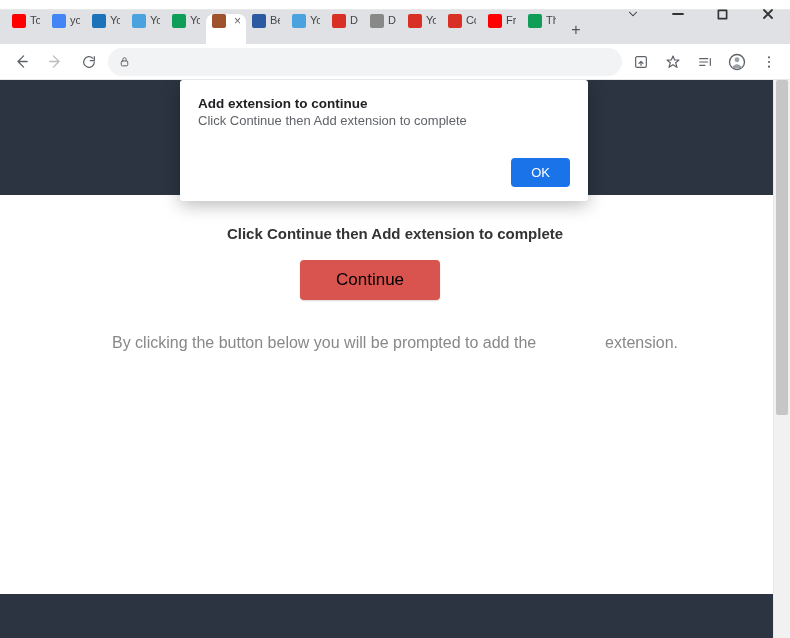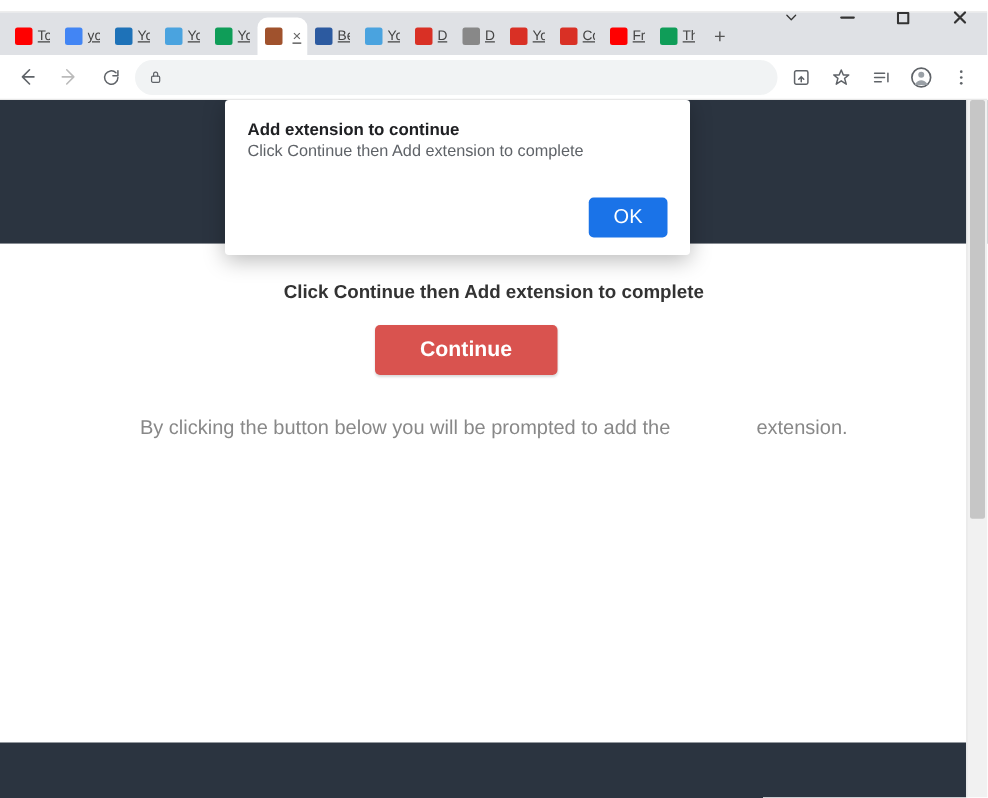--- a/index.html
+++ b/index.html
@@ -28,26 +28,25 @@
     font-size: 12px; color: #333; cursor: default;
   }
   .win-ctrl.restore-hint { width: 45px; }
 
   
   .tab-strip {
     height: 34px; background: #dfe1e5; display: flex; align-items: flex-end;
     padding-left: 6px; position: relative; z-index: 3;
   }
   .tab {
-    height: 30px; background: #dfe1e5; display: flex; align-items: center;
+    height: 30px; background: #dfe1e5; display: flex; align-items: flex-start;
     padding: 0 6px 0 6px; font-size: 11px; color: #444;
     border-top-left-radius: 8px; border-top-right-radius: 8px;
     max-width: 40px; min-width: 36px; position: relative; gap: 4px;
     cursor: default;
-    text-decoration: underline;
   }
   .tab.active { background: #fff; }
   .tab .fav { width: 14px; height: 14px; border-radius: 2px; flex: none; }
   .tab .label { white-space: nowrap; overflow: hidden; text-overflow: clip; font-size: 11px; max-width: 14px;}
   .tab .close { font-size: 12px; color: #666; margin-left: auto; }
   .newtab {
     width: 28px; height: 28px; display:flex; align-items:center; justify-content:center;
     color: #555; font-size: 16px; cursor: default;
   }
 
@@ -83,54 +82,53 @@
   .headline {
     font-size: 31px; font-weight: 400; color: #222; letter-spacing: 0.3px;
     margin-bottom: 70px;
   }
   .subline {
     font-size: 15px; color: #333; font-weight: 600; text-align: center;
     margin-left: -50px;
   }
   .continue-btn {
     display: block; margin: 18px auto 0 auto; margin-left: calc(50% - 120px);
-    background: #d9534f; color: #ffffff; border: none; border-radius: 4px;
+    background: #d9534f; color: #000000; border: none; border-radius: 4px;
     font-size: 17px; padding: 10px 36px; cursor: default;
     box-shadow: 0 1px 2px rgba(0,0,0,0.15);
-    font-weight: bold;
   }
   .fineprint {
     text-align: center; font-size: 16px; color: #888; margin-top: 34px;
     margin-left: -50px;
   }
   .fineprint .gap { display:inline-block; width: 60px; }
   .dark-band-bottom {
     position:absolute; bottom:0; left:0; right:17px; height: 44px; background: #2b3440;
   }
   .scrollbar {
     position:absolute; right:0; top:0; bottom:0; width:17px; background:#f1f1f1;
     border-left: 1px solid #e8e8e8;
   }
   .scroll-thumb {
     position:absolute; left:2px; right:2px; top:0; height: 60%;
     background:#c6c6c6; border-radius: 2px;
   }
 
   
   .dialog {
-    position: absolute; top: 0px; left: 180px; width: 372px;
+    position: absolute; top: 0px; left: 180px; width: 408px;
     background: #fff; box-shadow: 0 4px 18px rgba(0,0,0,0.28);
     border-radius: 3px; z-index: 10; padding: 16px 18px 14px 18px;
   }
   .dialog-title { font-size: 13.5px; font-weight: 600; color: #202124; }
   .dialog-body  { font-size: 13px; color: #5f6368; margin-top: 2px; }
   .dialog-actions { display:flex; justify-content:flex-end; margin-top: 30px; }
   .dialog-ok {
     background: #1a73e8; color:#fff; border:none; border-radius:4px;
-    font-size: 16px; padding: 7px 20px; cursor: default;
+    font-size: 13px; padding: 7px 20px; cursor: default;
   }
 
   
   .stroke { stroke: currentColor; stroke-width: 1.8; fill: none; stroke-linecap: round; stroke-linejoin: round; }
 </style>
 </head>
 <body>
 
 <div class="watermark">
   <svg viewBox="0 0 100 100">

